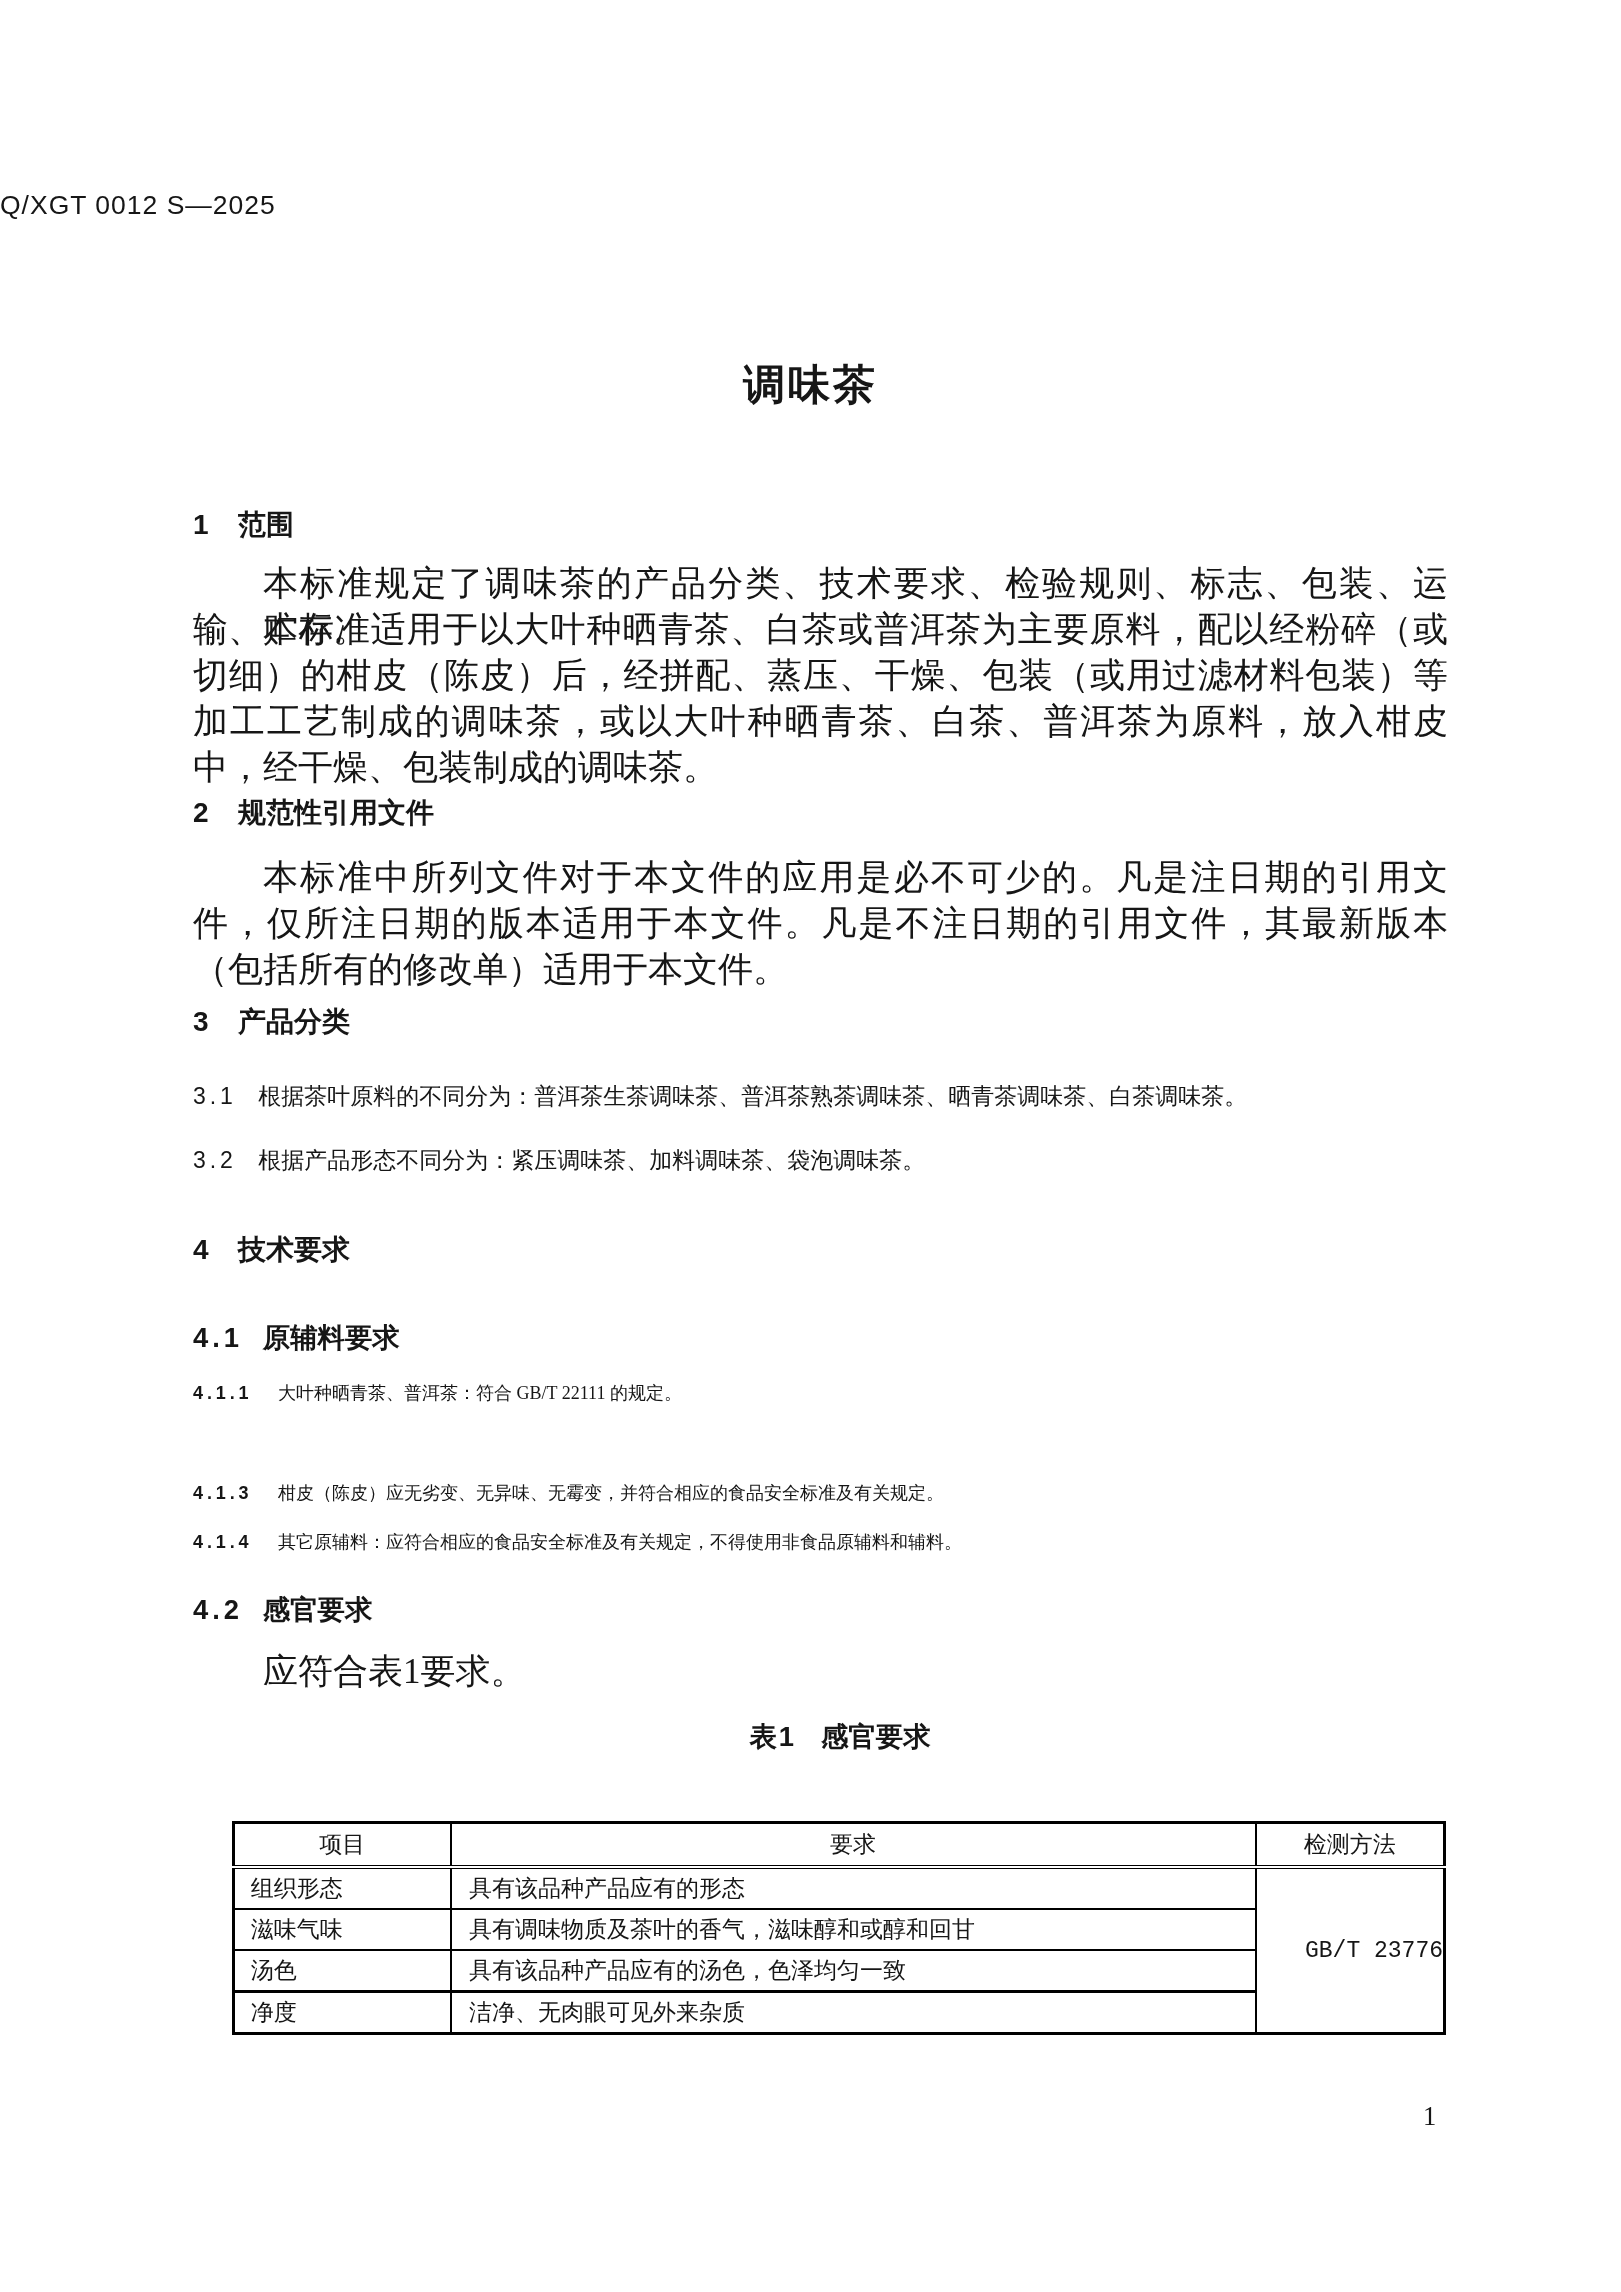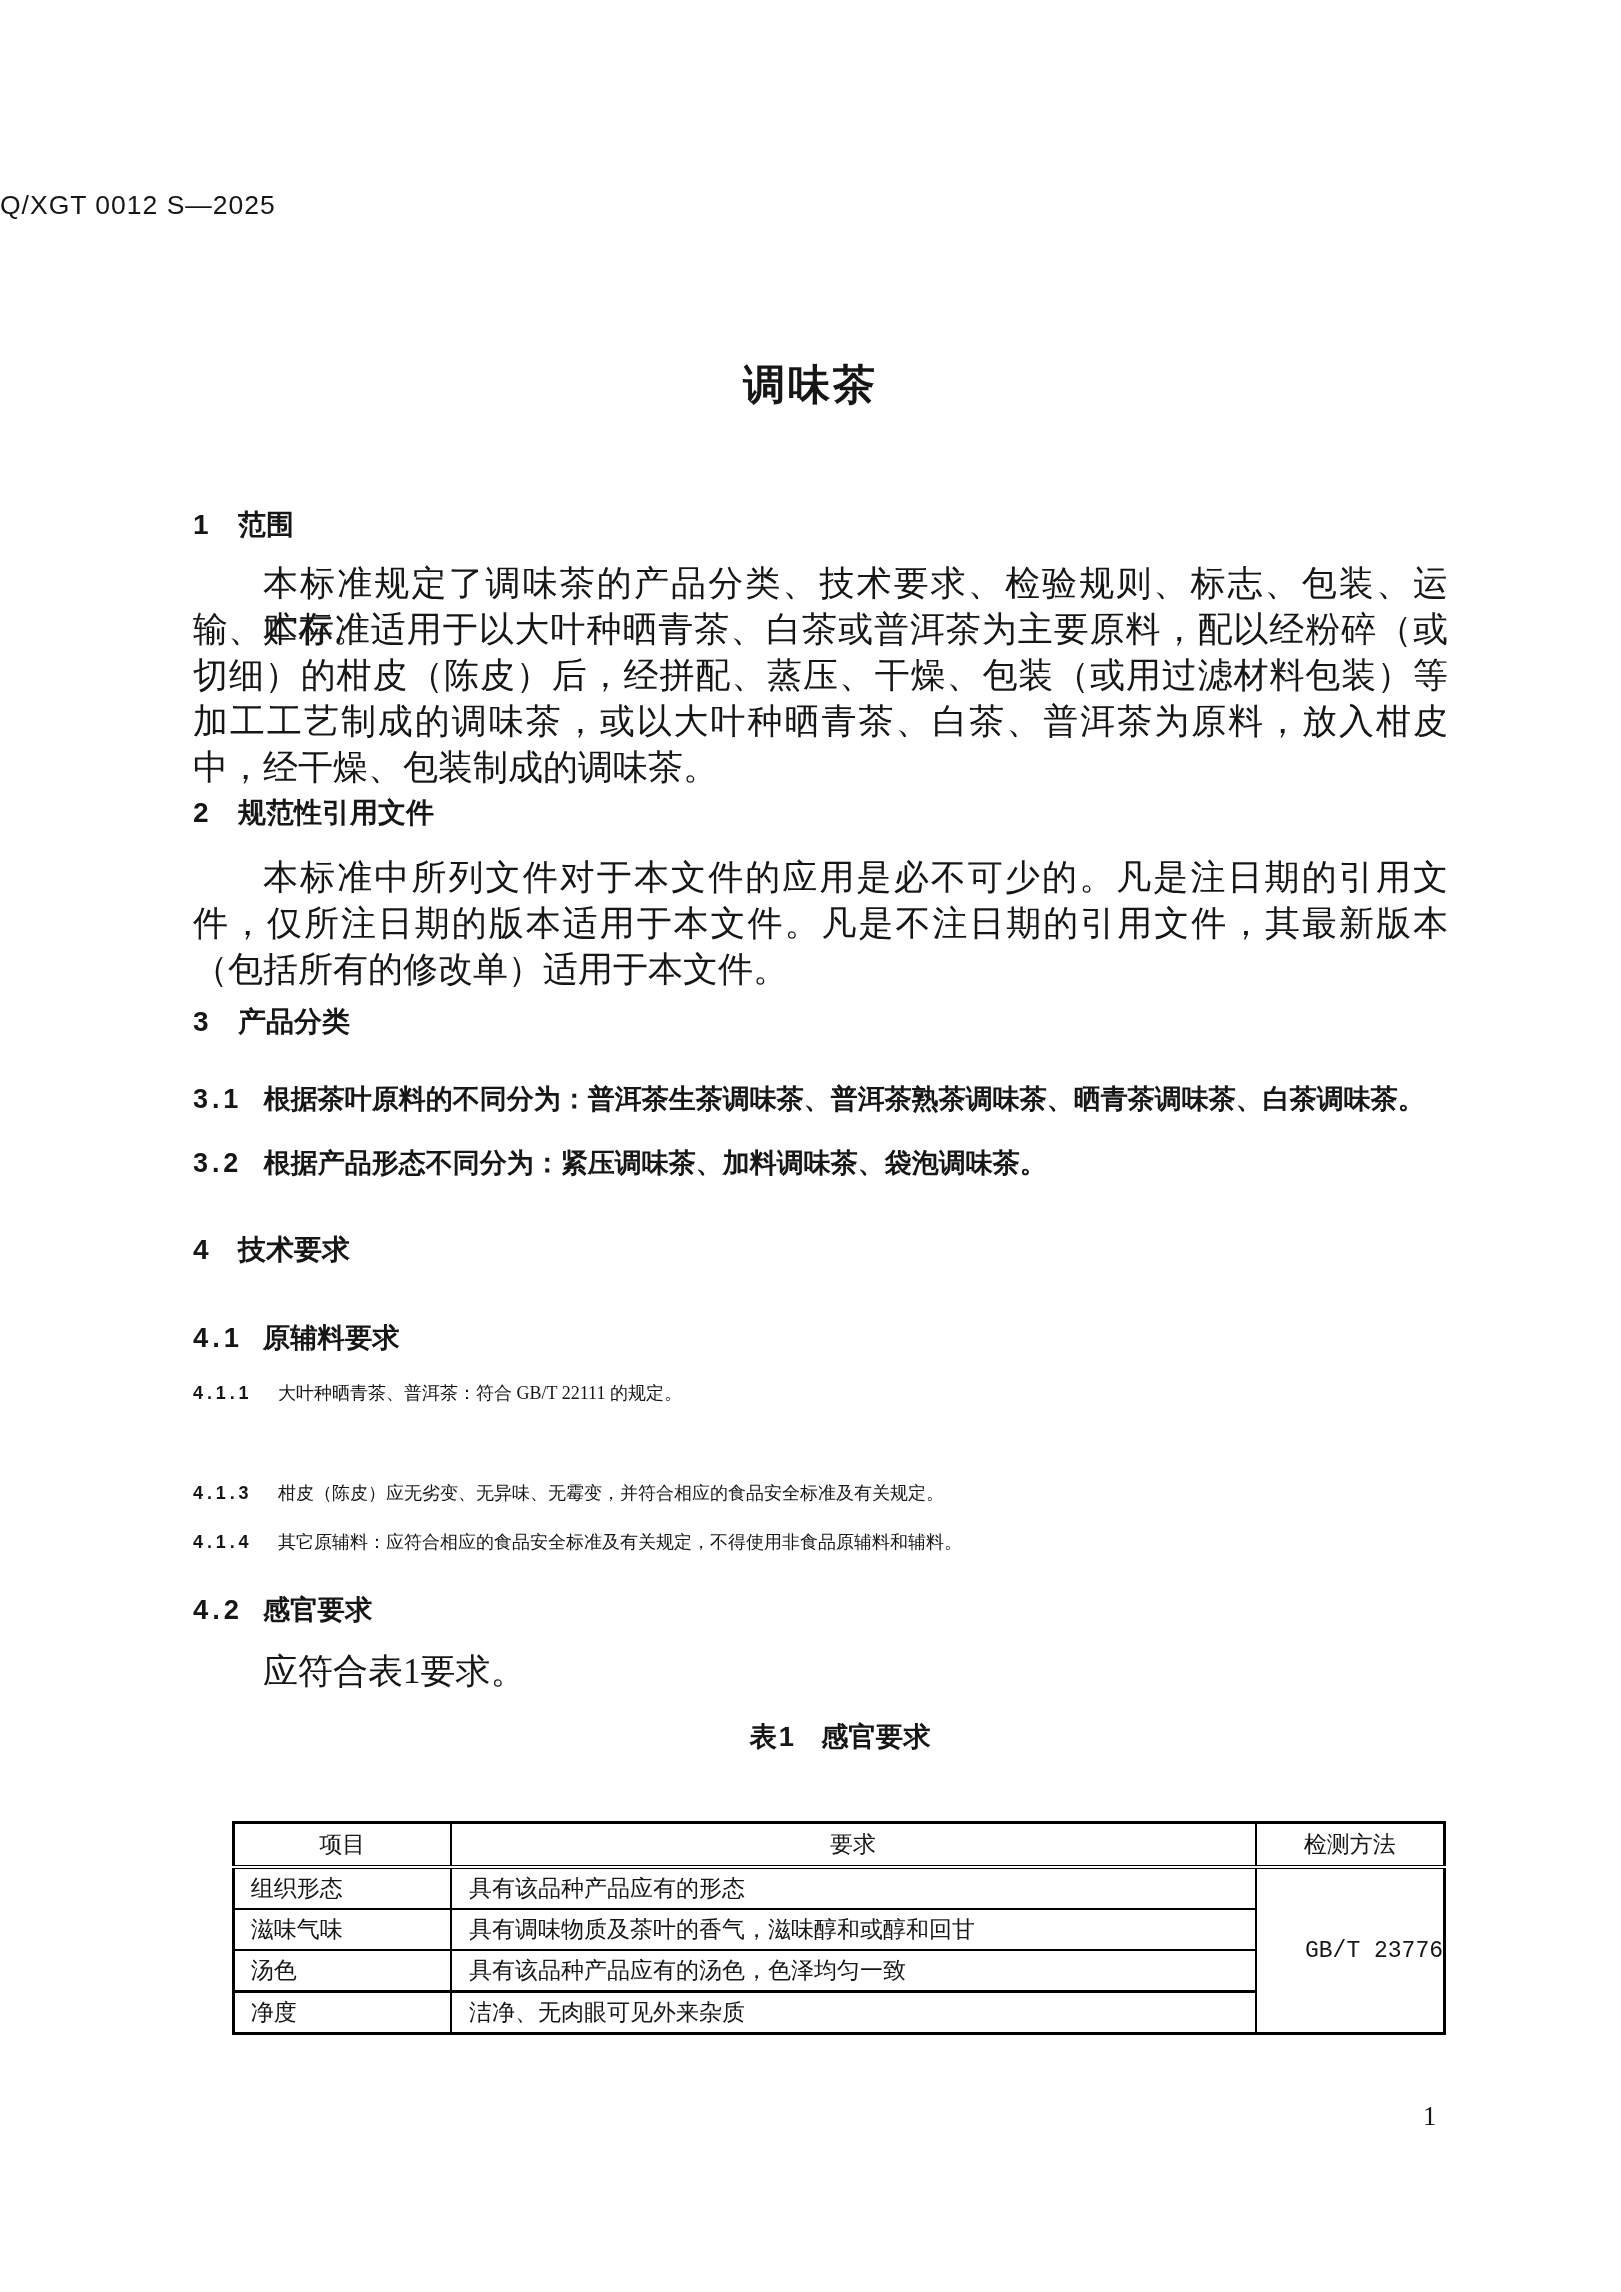--- a/index.html
+++ b/index.html
@@ -39,21 +39,21 @@
   
   .h2{
     position:absolute;left:193px;
     font-family:var(--sans);font-weight:700;font-size:27.4px;
     white-space:nowrap;
   }
   .h2 .num{display:inline-block;letter-spacing:3.9px;margin-right:20px;}
   
   .clause-bold{
     position:absolute;left:193px;
-    font-family:var(--sans);font-weight:700;font-size:27px;
+    font-family:var(--sans);font-weight:400;font-size:23px;
     white-space:nowrap;
   }
   .clause-bold .num{display:inline-block;letter-spacing:3.9px;margin-right:21.6px;}
   
   .clause{
     position:absolute;left:193px;
     font-family:var(--serif);font-size:18px;
     white-space:nowrap;
   }
   .clause .num{

